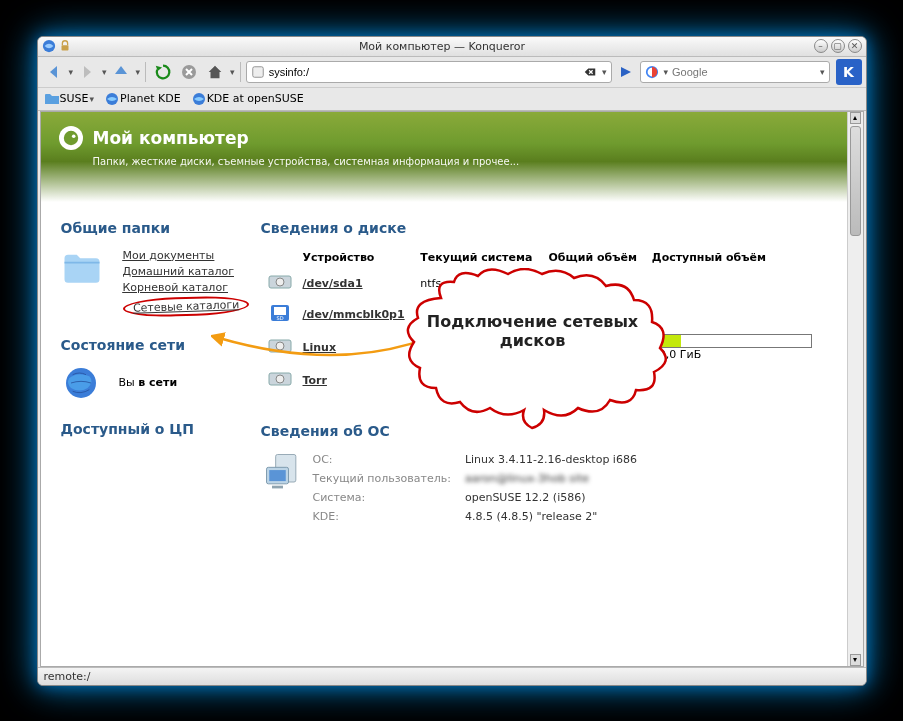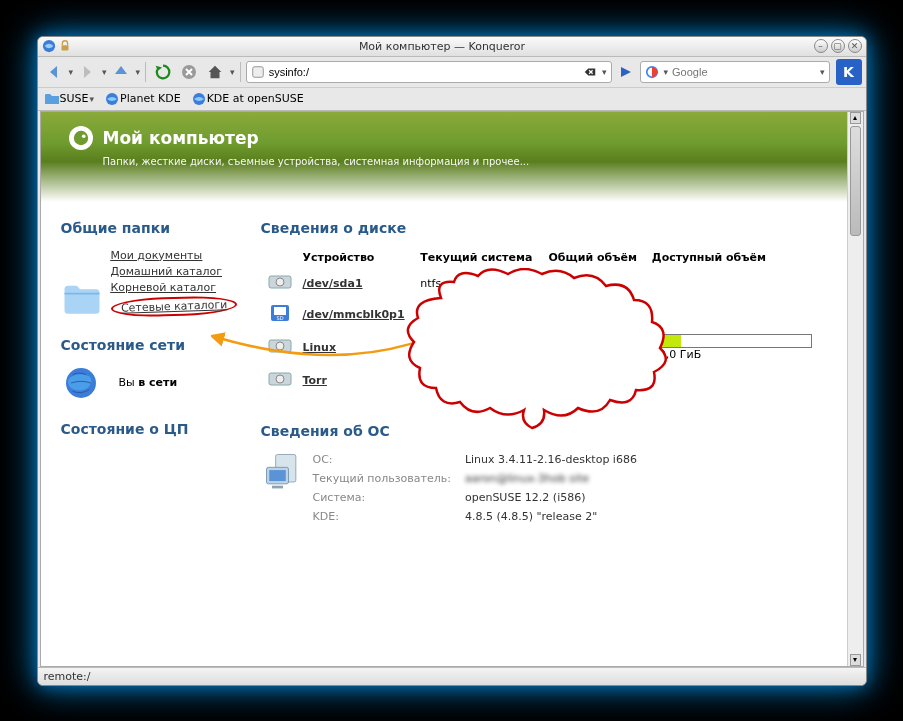--- a/index.html
+++ b/index.html
@@ -21,30 +21,30 @@
   .searchbox { width:190px; height:22px; background:#fff; border:1px solid #aaa; border-radius:3px; display:flex; align-items:center; padding:0 4px; gap:4px; }
   .searchbox input { flex:1; border:none; outline:none; font-size:11px; color:#777; }
   .klogo { width:26px;height:26px;background:#2962c7;border-radius:3px;margin-left:4px;display:flex;align-items:center;justify-content:center;color:#fff;font-weight:bold;font-size:14px; }
   .bookmarks { padding:3px 6px; background:#e8e8e8; border-bottom:1px solid #bbb; display:flex; align-items:center; gap:10px; }
   .bookmarks .bk { display:flex;align-items:center;}
   .content-wrap { flex:1; display:flex; background:#fff; border:1px solid #aaa; margin:0 2px 0 2px; position:relative; overflow:hidden; }
   .content { flex:1; overflow:auto; }
   .scrollbar { width:16px; background:#eee; border-left:1px solid #ccc; position:relative; }
   .scroll-thumb { position:absolute; top:14px; left:2px; right:2px; height:110px; background:linear-gradient(#ddd,#bbb); border:1px solid #999; border-radius:3px; }
   .scroll-arrow { position:absolute; left:2px; right:2px; height:12px; background:#ddd; border:1px solid #999; display:flex;align-items:center;justify-content:center;font-size:8px; }
-  .banner { height:90px; background: linear-gradient(180deg,#8aaa3a 0%, #6f9b2e 35%, #5a7e1e 55%, #ffffff 100%); padding:14px 28px; color:#fff; }
+  .banner { height:90px; background: linear-gradient(180deg,#8aaa3a 0%, #6f9b2e 35%, #5a7e1e 55%, #ffffff 100%); padding:14px 18px; color:#fff; }
   .banner .btitle { display:flex; align-items:center; gap:10px; }
   .banner .btitle .blogo { width:24px;height:24px;border-radius:12px;background:#fff;display:flex;align-items:center;justify-content:center; }
   .banner h1 { font-size:17px; font-weight:bold; }
   .banner .sub { font-size:10px; margin-top:6px; margin-left:34px; opacity:0.95; }
   .cols { display:flex; padding: 10px 20px 20px 20px; gap:10px; position:relative; }
   .left { width:190px; }
   .right { flex:1; }
   h2.sec { color:#2a5a8a; font-size:14px; font-weight:bold; margin:8px 0 10px 0; }
-  .folders { display:flex; gap:8px; align-items:flex-end;text-decoration:underline; }
+  .folders { display:flex; gap:20px; align-items:flex-start;text-decoration:underline; }
   .folders ul { list-style:none; }
   .folders ul li { margin:3px 0; }
   .folders a { color:#333; text-decoration:underline; cursor:pointer; }
   .circ1 { border:2px solid #c00; border-radius:50%/60%; padding:1px 8px; display:inline-block; transform:rotate(-2deg); }
   .net { display:flex; align-items:center; gap:18px; margin:10px 0; }
   .disk-table { width:100%; font-size:11px; margin-top:6px; }
   .disk-table th { text-align:left; font-weight:bold; padding:3px 4px; }
   .disk-table td { padding:3px 4px; vertical-align:middle; }
   .disk-table a { color:#333; text-decoration:underline; font-weight:bold; }
   .diskicon { width:26px; height:20px; display:inline-block; }
@@ -207,21 +207,21 @@
           <h2 class="sec" style="margin-top:18px">Состояние сети</h2>
           <div class="net">
             <svg width="40" height="40" viewBox="0 0 48 48">
               <circle cx="24" cy="24" r="18" fill="#3b7dd8"></circle>
               <path d="M10 18 Q20 10 34 16 Q40 22 32 30 Q22 36 12 30 Q6 24 10 18" fill="#4a9de8"></path>
               <path d="M14 14 Q22 10 30 14 M12 24 Q24 20 36 24 M14 34 Q24 38 34 32" stroke="#2654a0" stroke-width="1" fill="none"></path>
             </svg>
             <div><span>Вы</span> <b>в сети</b></div>
           </div>
 
-          <h2 class="sec" style="margin-top:18px">Состояние о ЦП</h2>
+          <h2 class="sec" style="margin-top:18px">Доступный о ЦП</h2>
         </div>
 
         <div class="right">
           <h2 class="sec">Сведения о диске</h2>
           <table class="disk-table">
             <thead>
                   <tr id="disk-headers">
                     <th style="width:32px"></th>
                     <th>Устройство</th>
                     <th>Текущий система</th>
@@ -313,20 +313,21 @@
                   <path d="M0 0 L6 3 L0 6 Z" fill="#f39c12"></path>
                 </marker>
               </defs>
           <path d="M270 10 Q 160 80 8 36" stroke="#f39c12" stroke-width="2.5" fill="none" marker-end="url(#ah)"></path>
         </svg>
 
         <div class="cloud-wrap">
           <svg width="280" height="165" viewBox="0 0 280 165">
             <path d="M45 30 Q38 12 58 14 Q62 0 82 8 Q92 -4 112 6 Q128 -4 146 6 Q164 -2 178 10 Q198 2 210 18 Q232 12 238 32 Q258 32 256 54 Q274 60 264 80 Q278 94 258 104 Q262 124 240 122 Q236 140 214 132 Q204 150 182 140 Q168 154 148 142 Q150 156 136 160 Q124 154 128 142 Q110 152 94 140 Q76 150 64 134 Q44 140 40 120 Q20 120 24 100 Q6 92 18 74 Q4 60 22 50 Q16 32 45 30 Z" fill="#fff" stroke="#c00" stroke-width="2.5"></path>
           </svg>
+          <div class="cloud-text">Подключение сетевых дисков</div>
         </div>
 
       </div>
     </div>
 
     <div class="scrollbar">
       <div class="scroll-arrow" style="top:0">▴</div>
       <div class="scroll-thumb"></div>
       <div class="scroll-arrow" style="bottom:0">▾</div>
     </div>

